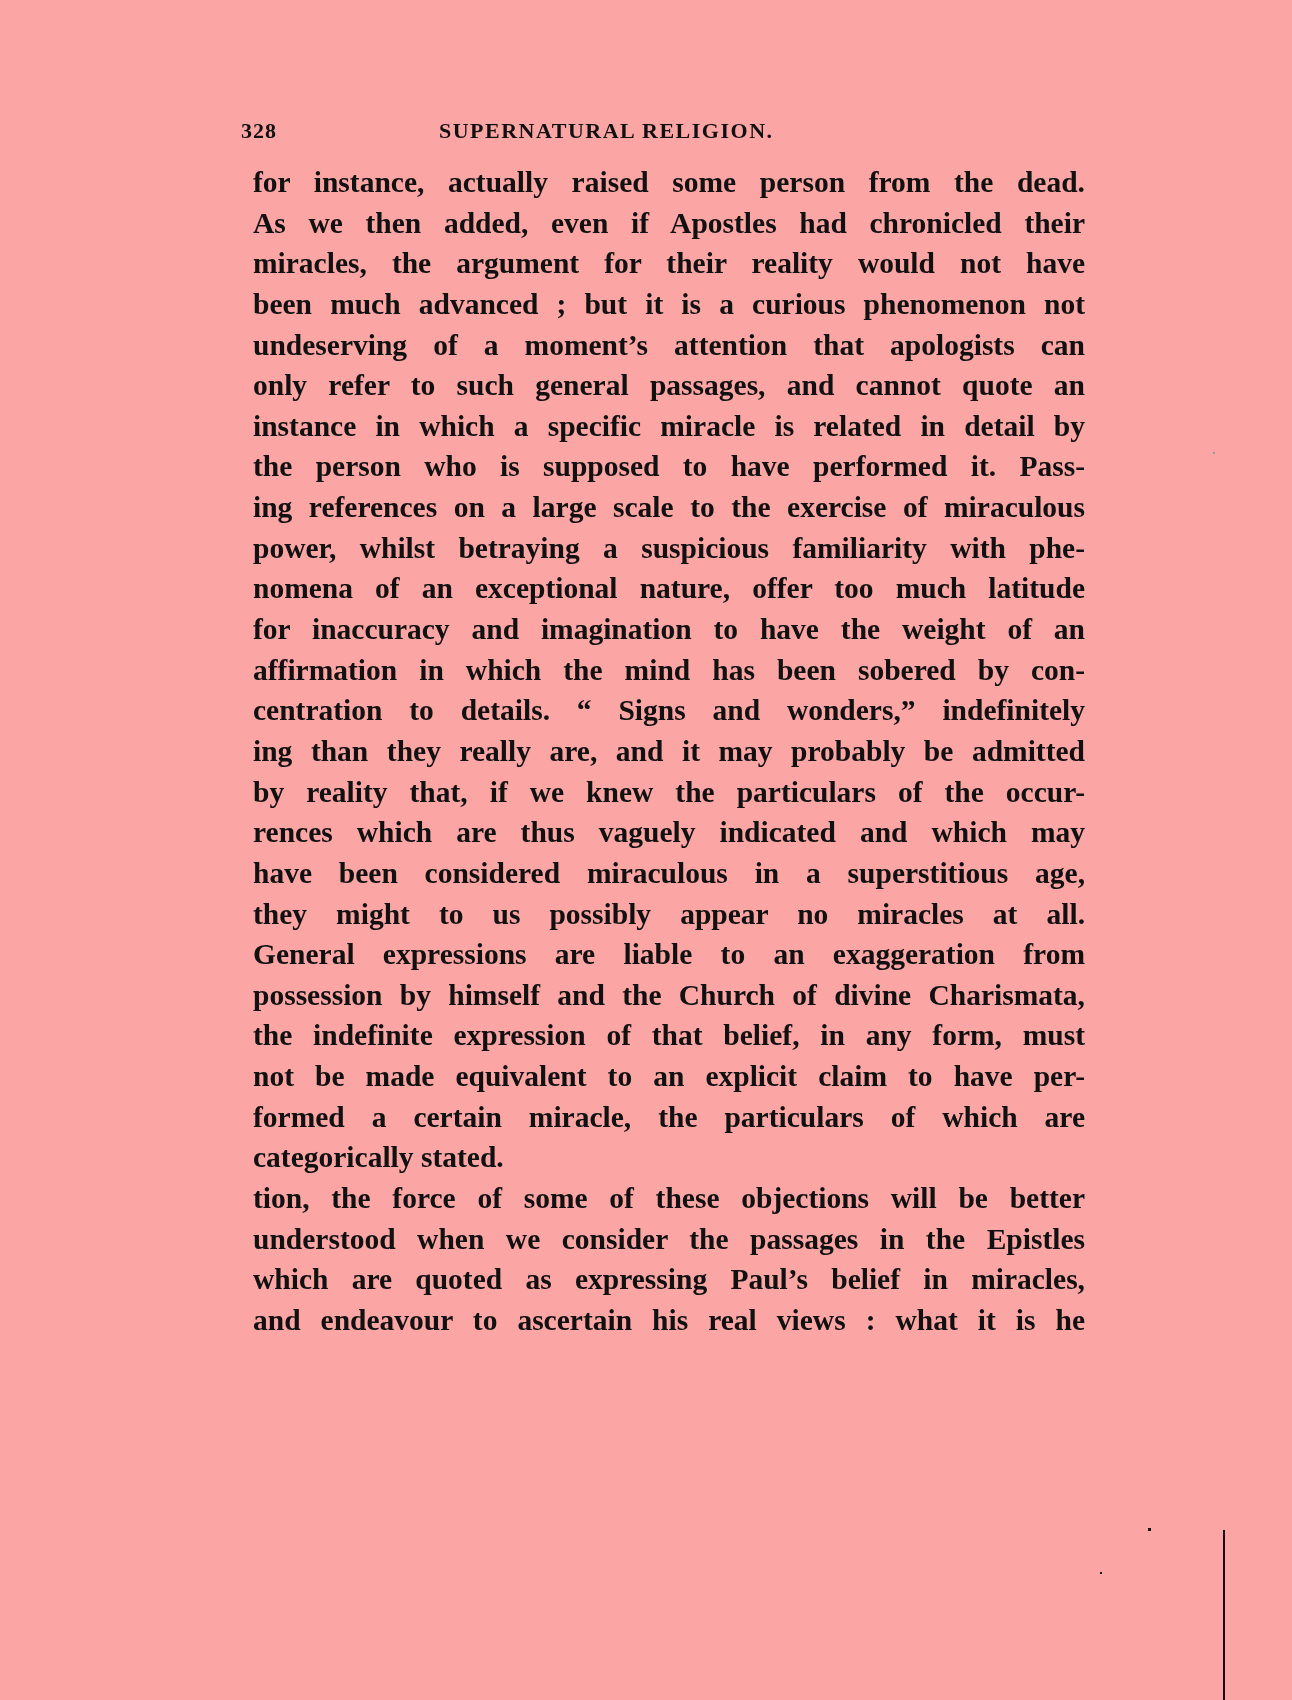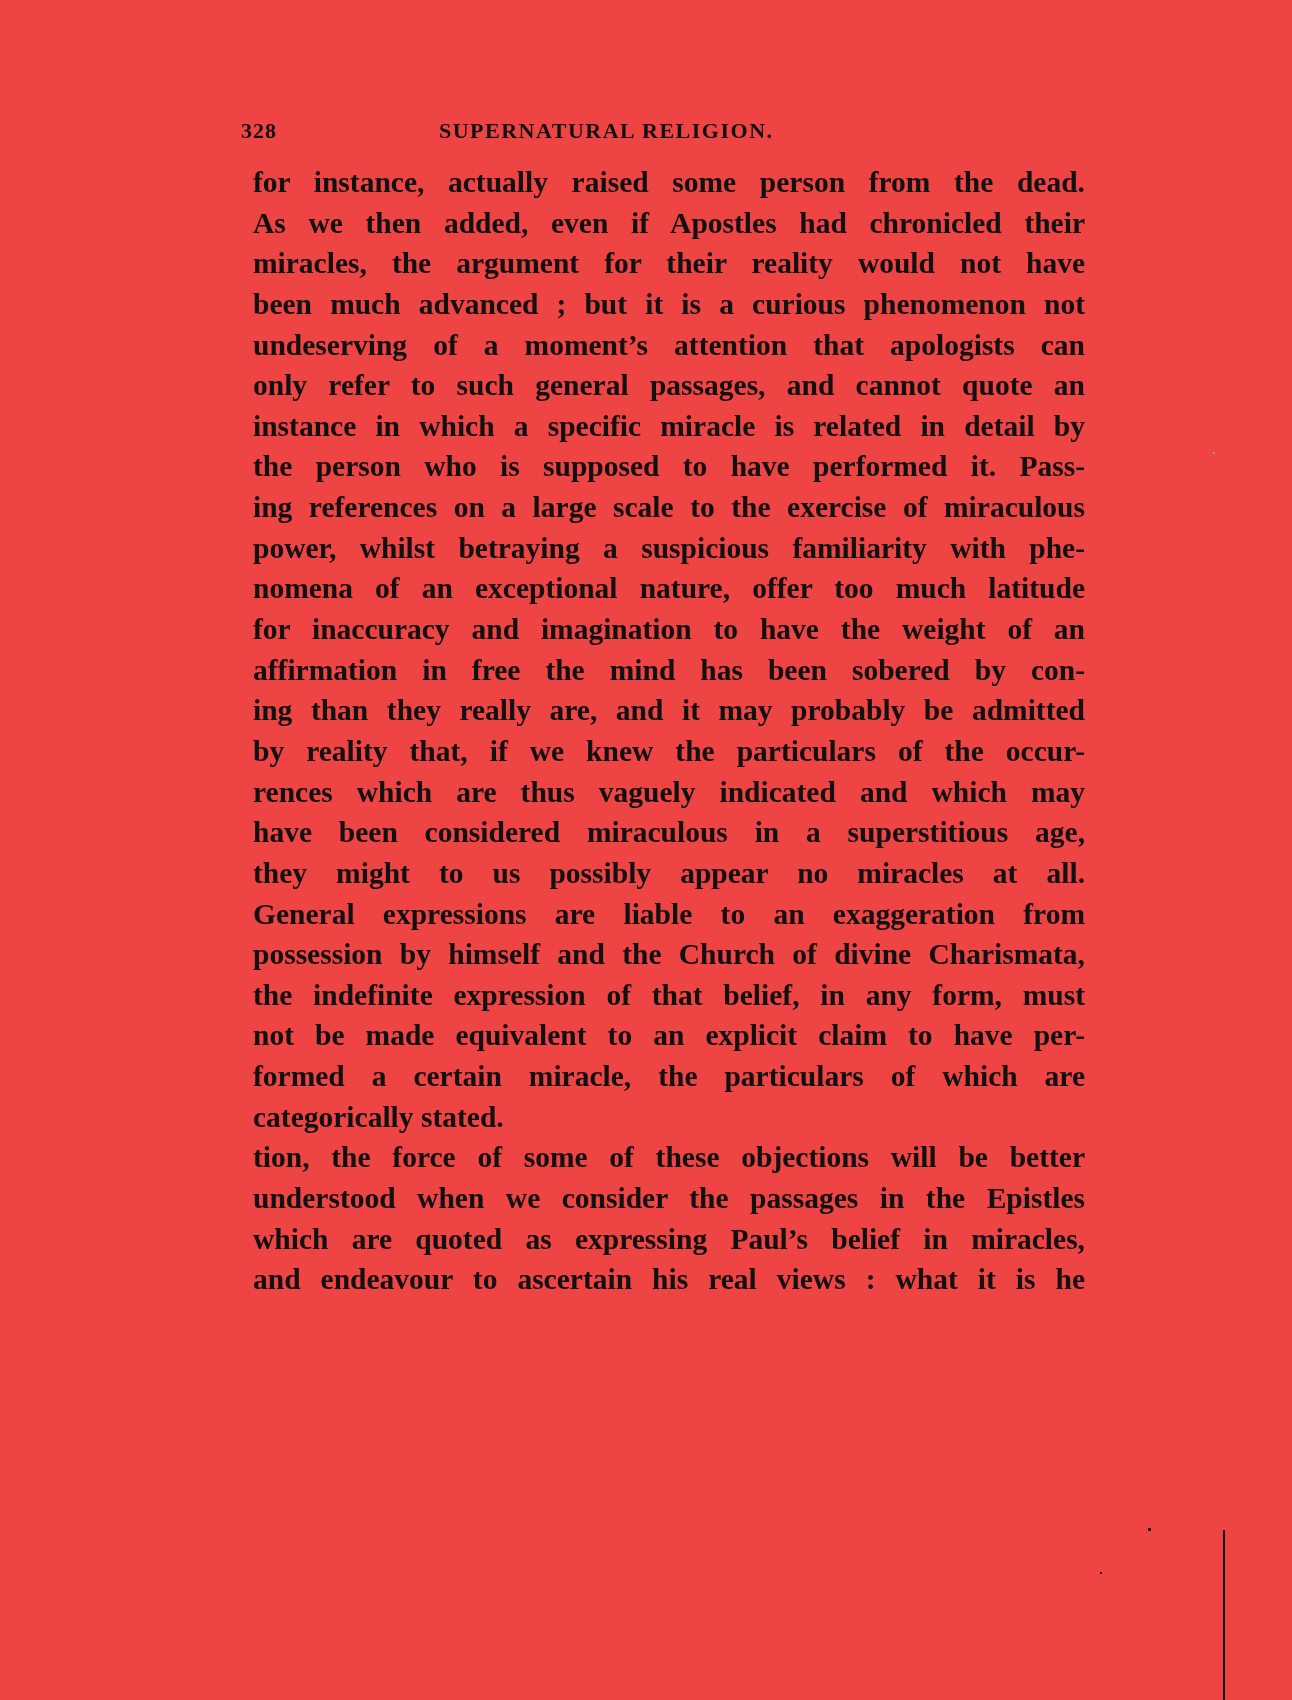--- a/index.html
+++ b/index.html
@@ -1,17 +1,17 @@
 <!DOCTYPE html>
 <html><head>
   <meta charset="utf-8">
   <style>
     html, body { margin: 0; padding: 0; background: #ffffff; }
     body { width: 1292px; height: 1700px; position: relative; overflow: hidden; }
-    .page { position: absolute; left: 0; top: 0; width: 1292px; height: 1700px; background: #ef4444; color: #111; }
+    .page { position: absolute; left: 0; top: 0; width: 1292px; height: 1700px; background: #fca5a5; color: #111; }
     .header { position: absolute; top: 118px; left: 241px; width: 840px; height: 30px;
       font-family: "Liberation Serif", "DejaVu Serif", serif; font-weight: bold; font-size: 22px; letter-spacing: 1px; }
     .page-num { position: absolute; left: 0; top: 0; }
     .running-title { position: absolute; left: 198px; top: 0; letter-spacing: 1.5px; }
     .body-text { position: absolute; left: 253px; top: 162px; width: 832px;
       font-family: "Liberation Serif", "DejaVu Serif", serif; font-weight: bold; font-size: 29.5px; line-height: 40.65px; }
     .line { display: block; white-space: nowrap; text-align: justify; text-align-last: justify; height: 40.65px; overflow: visible; font-family: Liberation Serif, serif; }
     .line.last { text-align-last: left; }
     .line.indent { padding-left: 36px; }
     .mark { position: absolute; background: #111; }
@@ -32,21 +32,22 @@
       <span class="line">miracles, the argument for their reality would not have</span>
       <span class="line">been much advanced ; but it is a curious phenomenon not</span>
       <span class="line">undeserving of a moment’s attention that apologists can</span>
       <span class="line">only refer to such general passages, and cannot quote an</span>
       <span class="line">instance in which a specific miracle is related in detail by</span>
       <span class="line">the person who is supposed to have performed it. Pass-</span>
       <span class="line">ing references on a large scale to the exercise of miraculous</span>
       <span class="line">power, whilst betraying a suspicious familiarity with phe-</span>
       <span class="line">nomena of an exceptional nature, offer too much latitude</span>
       <span class="line">for inaccuracy and imagination to have the weight of an</span>
-      <span class="line">affirmation in free the mind has been sobered by con-</span>
+      <span class="line">affirmation in which the mind has been sobered by con-</span>
+      <span class="line">centration to details. “ Signs and wonders,” indefinitely</span>
       <span class="line">ing than they really are, and it may probably be admitted</span>
       <span class="line">by reality that, if we knew the particulars of the occur-</span>
       <span class="line">rences which are thus vaguely indicated and which may</span>
       <span class="line">have been considered miraculous in a superstitious age,</span>
       <span class="line">they might to us possibly appear no miracles at all.</span>
       <span class="line">General expressions are liable to an exaggeration from</span>
       <span class="line">possession by himself and the Church of divine Charismata,</span>
       <span class="line">the indefinite expression of that belief, in any form, must</span>
       <span class="line">not be made equivalent to an explicit claim to have per-</span>
       <span class="line">formed a certain miracle, the particulars of which are</span>

